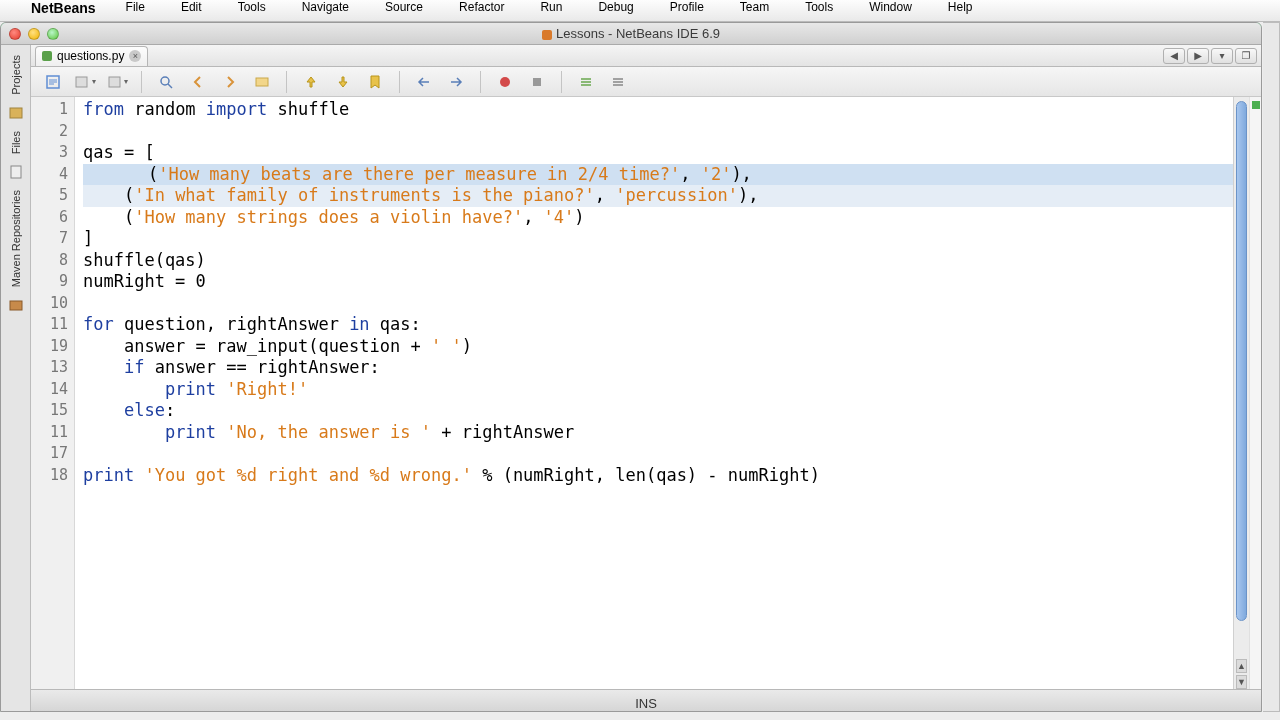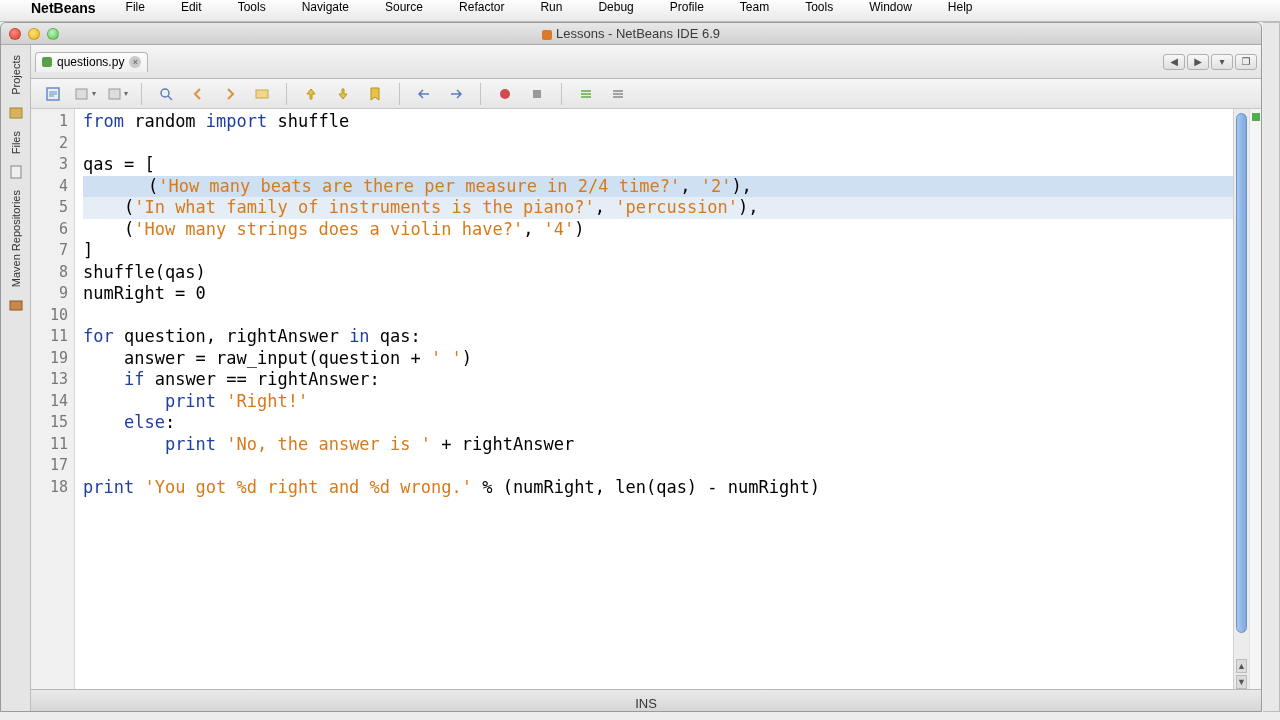--- a/index.html
+++ b/index.html
@@ -25,21 +25,21 @@
 
 .main { flex: 1; display: flex; position: relative; }
 
 
 .left-rail { width: 30px; background: #e5e5e5; border-right: 1px solid #bcbcbc; display: flex; flex-direction: column; align-items: center; padding-top: 4px; gap: 2px; }
 .rail-tab { writing-mode: vertical-rl; transform: rotate(180deg); font-size: 11px; color: #333; padding: 6px 2px; cursor: default; }
 .rail-ico { width: 16px; height: 16px; margin: 2px 0; }
 
 
 .editor-wrap { flex: 1; display: flex; flex-direction: column; background: #fff; }
-.tabrow { height: 34px; background: linear-gradient(#f5f5f5,#e4e4e4); border-bottom: 1px solid #b8b8b8; display: flex; align-items: center; padding: 0 4px; }
+.tabrow { height: 22px; background: linear-gradient(#f5f5f5,#e4e4e4); border-bottom: 1px solid #b8b8b8; display: flex; align-items: center; padding: 0 4px; }
 .file-tab { height: 20px; background: linear-gradient(#fdfdfd,#efefef); border: 1px solid #b5b5b5; border-bottom: none; border-radius: 4px 4px 0 0; padding: 0 6px; display: flex; align-items: center; gap: 5px; font-size: 12px; }
 .file-tab .pyico { width:10px; height:10px; background:#5aa04a; border-radius:2px; }
 .file-tab .close { width:12px;height:12px;border-radius:50%;background:#c9c9c9;font-size:9px;line-height:12px;text-align:center;color:#555; }
 .tab-spacer { flex: 1; }
 .tab-nav { display: flex; gap: 2px; }
 .tab-nav .nbtn { width:22px;height:16px;background:linear-gradient(#f8f8f8,#e0e0e0);border:1px solid #b0b0b0;border-radius:3px;font-size:10px;line-height:14px;text-align:center;color:#555; }
 
 
 .etoolbar { height: 30px; background: linear-gradient(#f6f6f6,#e6e6e6); border-bottom: 1px solid #c8c8c8; display: flex; align-items: center; padding: 0 10px; gap: 8px; }
 .etoolbar .sep { width: 1px; height: 22px; background: #c4c4c4; margin: 0 4px; }

